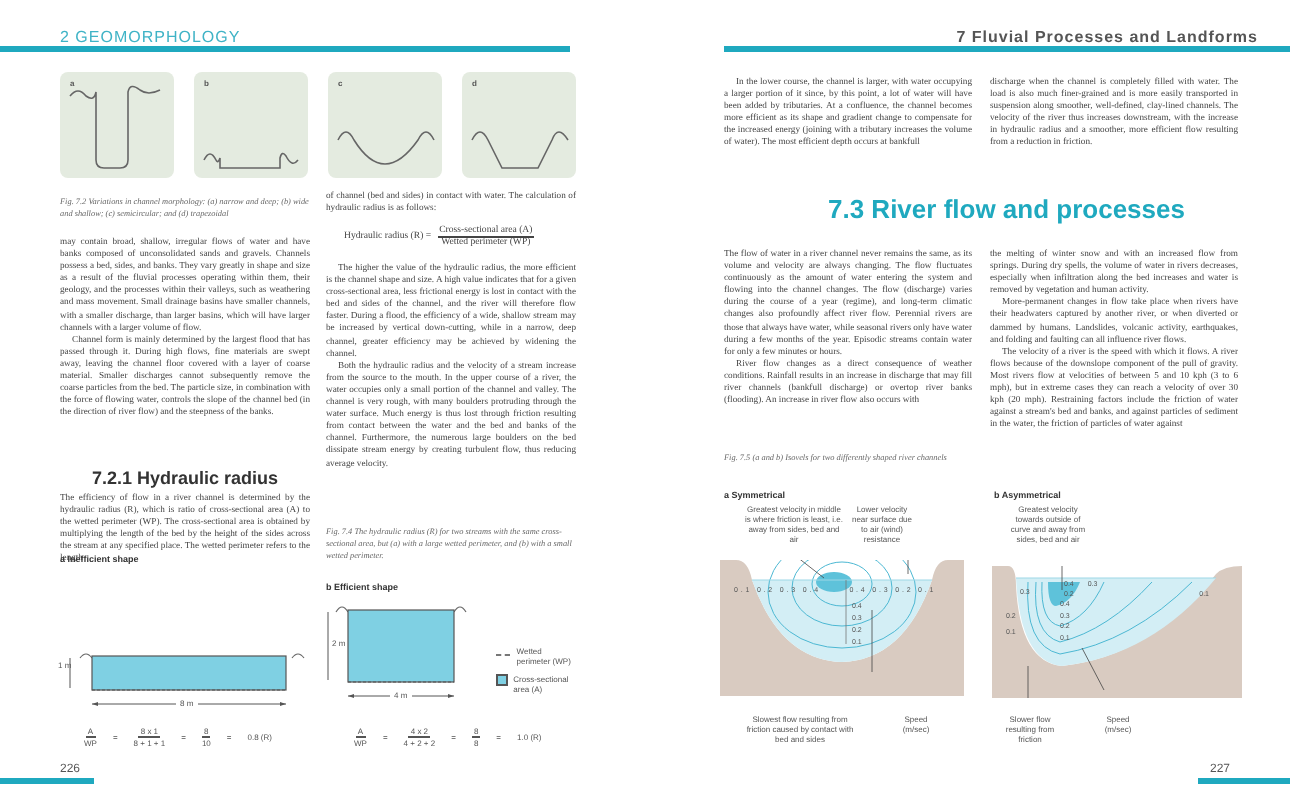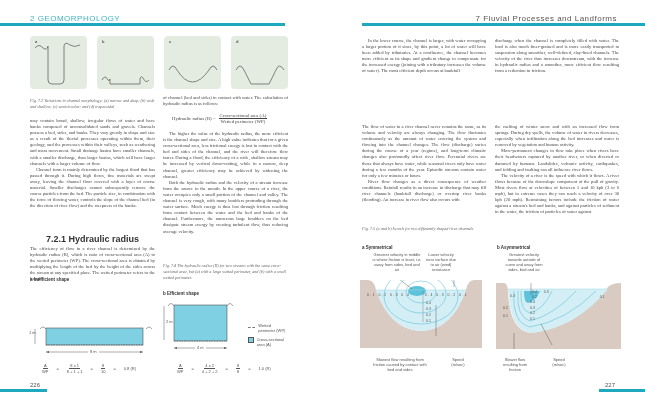--- a/index.html
+++ b/index.html
@@ -2,21 +2,21 @@
 <html><head>
 <meta charset="utf-8">
 <style>
   * { box-sizing: border-box; margin: 0; padding: 0; }
   body { width: 645px; height: 403px; background: #ffffff; overflow: hidden; position: relative; font-family: "Liberation Serif", serif; color: #333; }
   .page { position: absolute; top: 0; height: 332px; }
   .page-left { left: 0; width: 322px; }
   .page-right { left: 322px; width: 323px; }
   .running-head { position: absolute; top: 14px; font-family: "Liberation Sans", sans-serif; font-size: 8px; letter-spacing: 0.5px; }
   .rh-left { left: 30px; color: #3fb3c6; }
-  .rh-right { right: 28px; color: #555; font-weight: normal; }
+  .rh-right { right: 16px; color: #555; font-weight: bold; }
   .head-rule { position: absolute; top: 23px; height: 3px; background: #1fa9bf; }
   .hr-left { left: 0; width: 285px; }
   .hr-right { left: 40px; right: 0; }
   .fig-panels { position: absolute; top: 36px; left: 30px; display: flex; gap: 10px; }
   .fig-panel { width: 57px; height: 53px; background: #e4ebe0; border-radius: 4px; position: relative; }
   .fig-panel .lbl { position: absolute; top: 3px; left: 5px; font-family: "Liberation Sans", sans-serif; font-size: 4px; font-weight: bold; color: #555; }
   .fig-panel svg { position: absolute; left: 0; top: 0; }
   .caption { position: absolute; font-style: italic; font-size: 4.2px; line-height: 6px; color: #666; }
   .body-text { position: absolute; font-size: 4.6px; line-height: 6.1px; color: #444; text-align: justify; }
   .body-text p { text-indent: 6px; }
@@ -183,20 +183,21 @@
   <div class="running-head rh-right">7  Fluvial Processes and Landforms</div>
   <div class="head-rule hr-right"></div>
 
   <div class="body-text" style="left:40px; top:38px; width:124px;">
     <p>In the lower course, the channel is larger, with water occupying a larger portion of it since, by this point, a lot of water will have been added by tributaries. At a confluence, the channel becomes more efficient as its shape and gradient change to compensate for the increased energy (joining with a tributary increases the volume of water). The most efficient depth occurs at bankfull</p>
   </div>
   <div class="body-text" style="left:173px; top:38px; width:124px;">
     <p class="noindent">discharge when the channel is completely filled with water. The load is also much finer-grained and is more easily transported in suspension along smoother, well-defined, clay-lined channels. The velocity of the river thus increases downstream, with the increase in hydraulic radius and a smoother, more efficient flow resulting from a reduction in friction.</p>
   </div>
 
+  <div class="sec-head" style="left:92px; top:97px;">7.3  River flow and processes</div>
 
   <div class="body-text" style="left:40px; top:124px; width:124px;">
     <p class="noindent">The flow of water in a river channel never remains the same, as its volume and velocity are always changing. The flow fluctuates continuously as the amount of water entering the system and flowing into the channel changes. The flow (discharge) varies during the course of a year (regime), and long-term climatic changes also profoundly affect river flow. Perennial rivers are those that always have water, while seasonal rivers only have water during a few months of the year. Episodic streams contain water for only a few minutes or hours.</p>
     <p>River flow changes as a direct consequence of weather conditions. Rainfall results in an increase in discharge that may fill river channels (bankfull discharge) or overtop river banks (flooding). An increase in river flow also occurs with</p>
   </div>
 
   <div class="caption" style="left:40px; top:226px; width:115px;">Fig. 7.5  (a and b) Isovels for two differently shaped river channels</div>
 
   <div class="body-text" style="left:173px; top:124px; width:124px;">
     <p class="noindent">the melting of winter snow and with an increased flow from springs. During dry spells, the volume of water in rivers decreases, especially when infiltration along the bed increases and water is removed by vegetation and human activity.</p>

